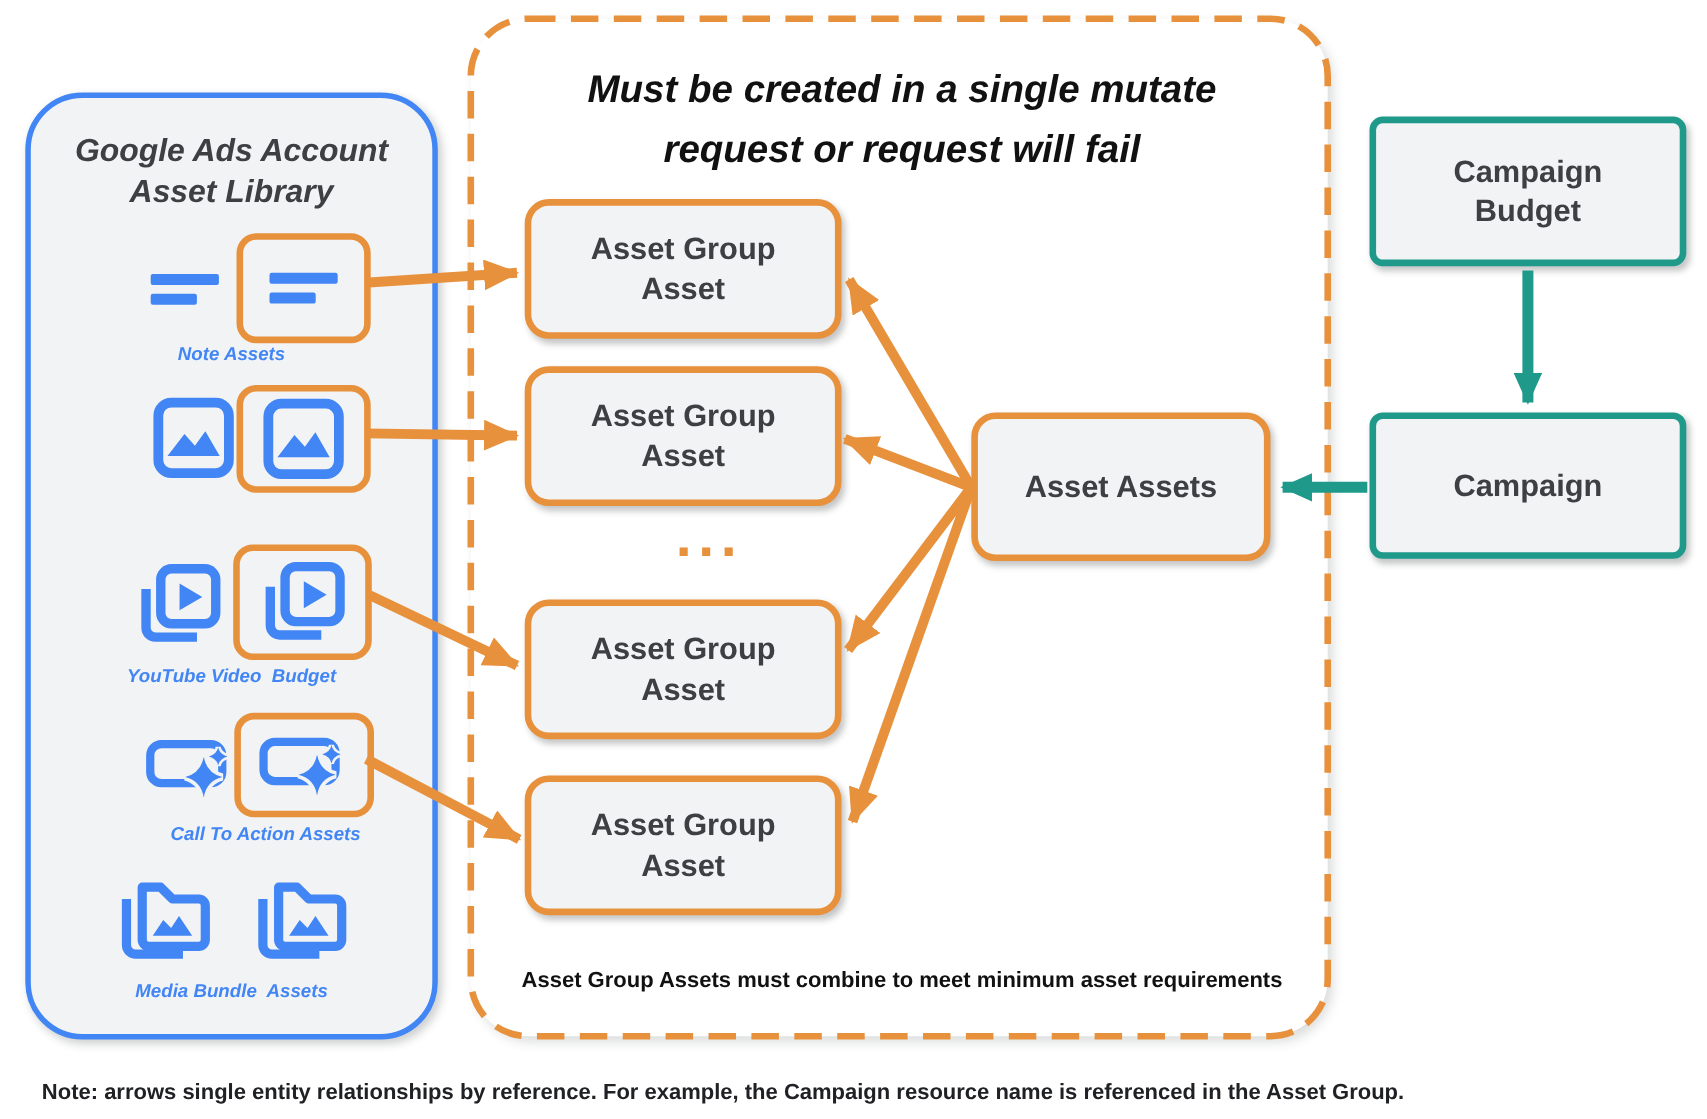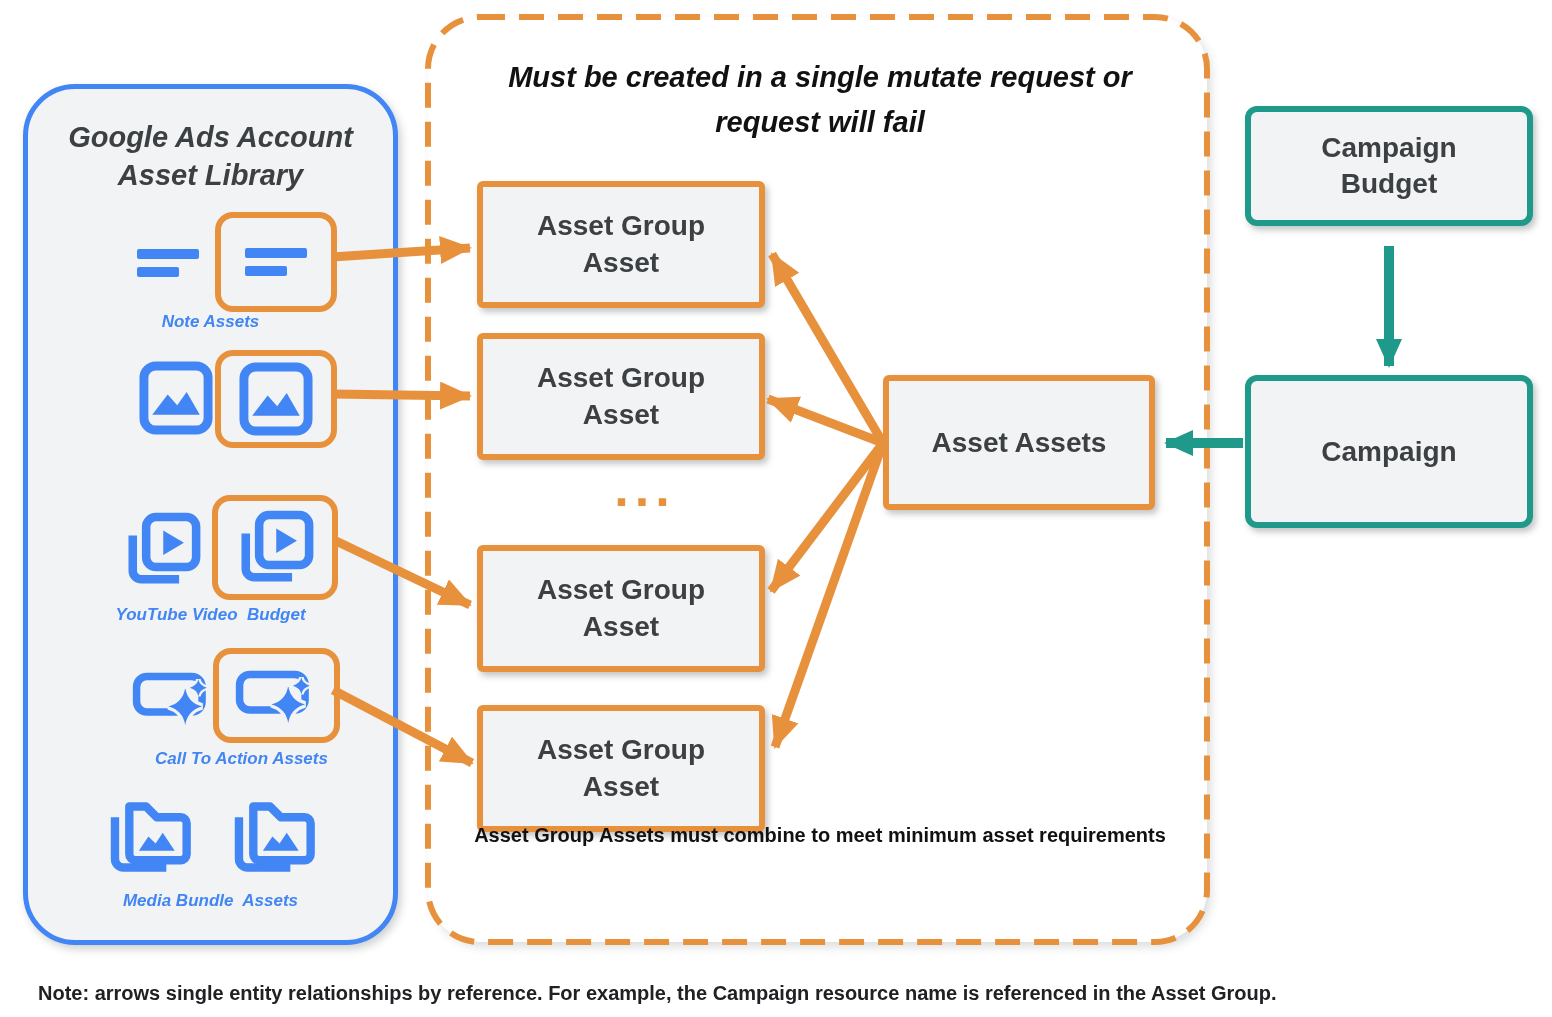--- a/index.html
+++ b/index.html
@@ -20,40 +20,40 @@
   .lib-label{position:absolute;left:0;width:100%;text-align:center;
     font-size:17px;font-weight:bold;color:var(--blue);white-space:pre;}
   .icon-frame{position:absolute;border:6px solid var(--orange);border-radius:18px;
     display:flex;align-items:center;justify-content:center;}
   .plain-icon{position:absolute;display:flex;align-items:center;justify-content:center;}
 
   
   .dashed-bg{position:absolute;left:428px;top:17px;width:779px;height:925px;
     background:#fff;border-radius:52px;box-shadow:4px 5px 10px rgba(60,64,67,.18);}
   .mutate-title{position:absolute;left:425px;top:55px;width:790px;text-align:center;
-    font-size:29px;font-weight:bold;font-style:italic;color:var(--ink);line-height:1.55;}
+    font-size:35px;font-weight:bold;font-style:italic;color:var(--ink);line-height:1.55;}
   .mutate-title span{display:inline-block;max-width:680px;}
-  .mutate-footnote{position:absolute;left:425px;top:824px;width:790px;text-align:center;
+  .mutate-footnote{position:absolute;left:425px;top:880px;width:790px;text-align:center;
     font-size:20px;font-weight:bold;color:var(--ink);}
   .ellipsis{position:absolute;left:575px;top:462px;width:140px;text-align:center;
     font-size:52px;font-weight:900;color:var(--orange);letter-spacing:6px;line-height:1;}
 
   
-  .ebox{position:absolute;background:var(--box-fill);border-radius:6px;
+  .ebox{position:absolute;background:var(--box-fill);border-radius:22px;
     display:flex;align-items:center;justify-content:center;text-align:center;
     font-weight:bold;color:var(--text-dark);
     box-shadow:3px 4px 6px rgba(60,64,67,.3);}
   .ebox.orange{border:6px solid var(--orange);}
   .ebox.teal{border:6px solid var(--teal);border-radius:12px;}
   .aga{left:477px;width:288px;height:127px;font-size:28px;}
   .aga span{display:inline-block;max-width:230px;line-height:1.3;}
   .asset-group{left:883px;top:375px;width:272px;height:135px;font-size:28px;}
-  .campaign-budget{left:1245px;top:106px;width:288px;height:120px;font-size:28px;}
+  .campaign-budget{left:1245px;top:106px;width:288px;height:136px;font-size:28px;}
   .campaign-budget span{display:inline-block;max-width:200px;line-height:1.3;}
-  .campaign{left:1245px;top:375px;width:288px;height:153px;font-size:28px;}
+  .campaign{left:1245px;top:375px;width:288px;height:133px;font-size:28px;}
 
   .note{position:absolute;left:38px;top:982px;width:1500px;
     font-size:20px;font-weight:bold;color:#202124;}
 
   .overlay{position:absolute;left:0;top:0;width:1552px;height:1017px;
     pointer-events:none;z-index:5;}
   svg.glyph{display:block;}
 </style>
 </head>
 <body>

